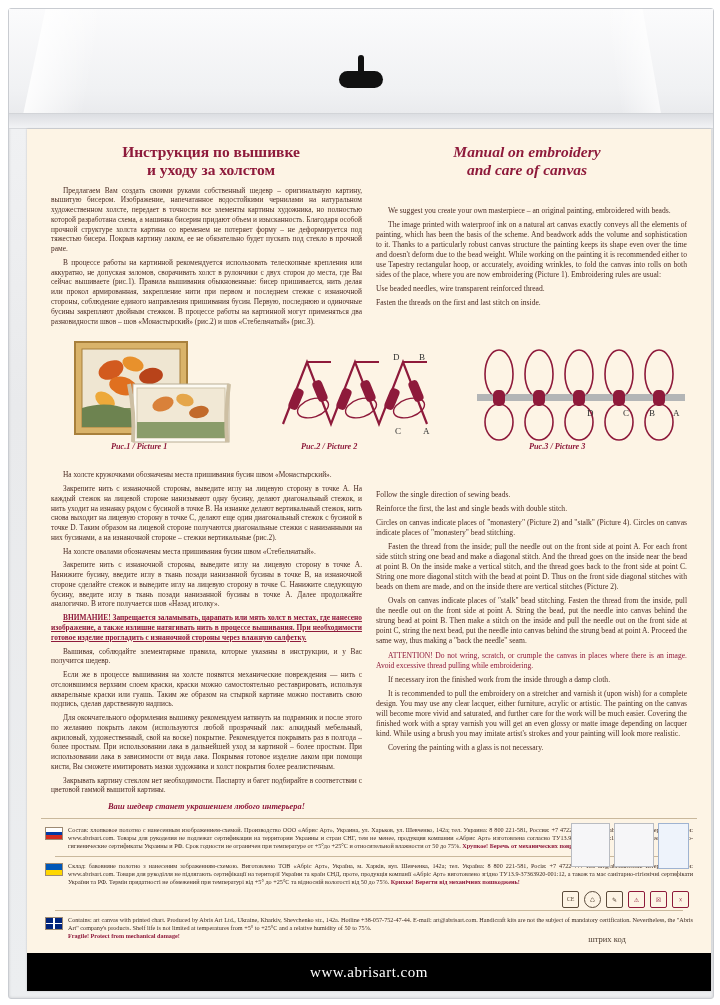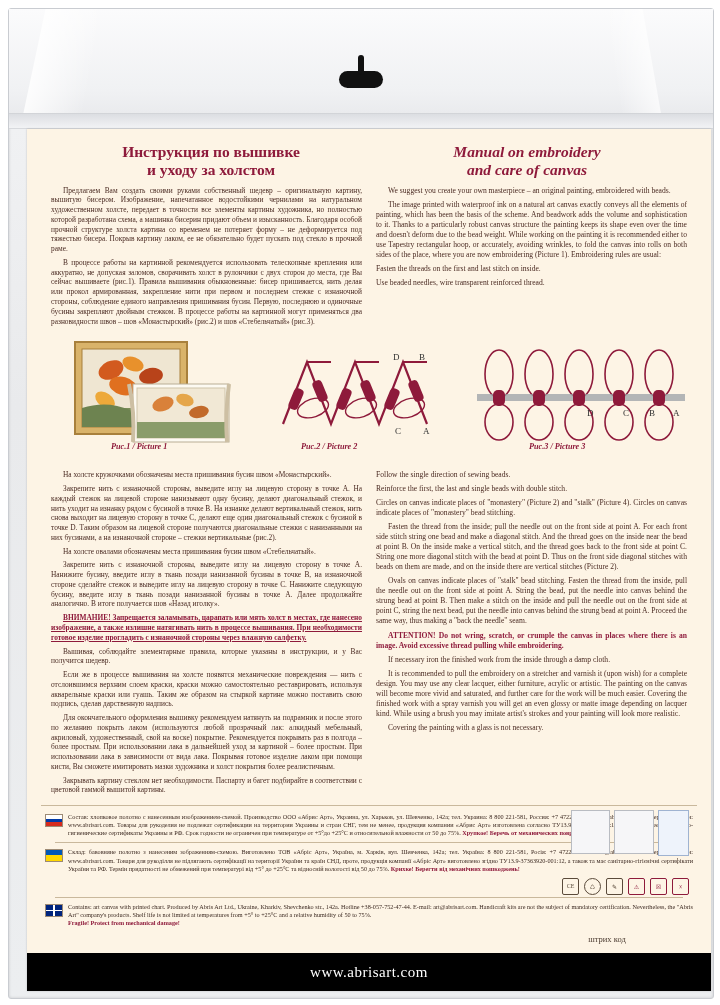--- a/index.html
+++ b/index.html
@@ -118,21 +118,21 @@
   .col {
     width: 50%;
     box-sizing: border-box;
     color: #4a2a22;
     font-size: 7.4px;
     line-height: 1.32;
     text-align: justify;
   }
   .col p { margin: 0 0 4px 0; text-indent: 12px; }
   .col p.noind { text-indent: 0; }
-  .col.en { font-size: 7.6px; }
+  .col.en { font-size: 7.6px; margin-top: 20px; }
 
   
   .figures {
     position: relative;
     height: 128px;
     margin: 6px 0 0 0;
   }
   .fig {
     position: absolute;
     top: 0;
@@ -159,21 +159,21 @@
   .pic3 { left: 446px; width: 216px; height: 110px; }
 
   
   .cols2 {
     display: flex;
     padding: 6px 24px 0 24px;
     box-sizing: border-box;
     gap: 14px;
   }
   .attention { color: #8e1a3b; font-weight: bold; text-decoration: underline; }
-  .attention-en { color: #8e1a3b; font-weight: bold; }
+  .attention-en { color: #8e1a3b; font-weight: normal; }
   .slogan {
     color: #8e1a3b;
     font-weight: bold;
     font-style: italic;
     text-align: center;
     font-size: 8.4px;
     margin-top: 6px;
   }
 
   
@@ -318,22 +318,22 @@
       </div>
 
       <div class="cols">
         <div class="col ru">
           <p>Предлагаем Вам создать своими руками собственный шедевр – оригинальную картину, вышитую бисером. Изображение, напечатанное водостойкими чернилами на натуральном художественном холсте, передает в точности все элементы картины художника, но полностью которой разработана схема, а машинка бисерин придают объем и изысканность. Благодаря особой прочной структуре холста картина со временем не потеряет форму – не деформируется под тяжестью бисера. Покрыв картину лаком, ее не обязательно будет пускать под стекло в прочной раме.</p>
           <p>В процессе работы на картинной рекомендуется использовать телескопные крепления или аккуратно, не допуская заломов, сворачивать холст в рулончики с двух сторон до места, где Вы сейчас вышиваете (рис.1). Правила вышивания обыкновенные: бисер пришивается, нить делая или прокол армированная, закрепление нити при первом и последнем стежке с изнаночной стороны, соблюдение единого направления пришивания бусин. Первую, последнюю и одиночные бусины закрепляют двойным стежком. В процессе работы на картинной могут применяться два разновидности швов – шов «Монастырский» (рис.2) и шов «Стебельчатый» (рис.3).</p>
         </div>
         <div class="col en">
           <p>We suggest you create your own masterpiece – an original painting, embroidered with beads.</p>
           <p>The image printed with waterproof ink on a natural art canvas exactly conveys all the elements of painting, which has been the basis of the scheme. And beadwork adds the volume and sophistication to it. Thanks to a particularly robust canvas structure the painting keeps its shape even over the time and doesn't deform due to the bead weight. While working on the painting it is recommended either to use Tapestry rectangular hoop, or accurately, avoiding wrinkles, to fold the canvas into rolls on both sides of the place, where you are now embroidering (Picture 1). Embroidering rules are usual:</p>
+          <p class="noind">Use beaded needles, wire transparent reinforced thread.</p>
           <p class="noind">Fasten the threads on the first and last stitch on inside.</p>
-          <p class="noind">Use beaded needles, wire transparent reinforced thread.</p>
         </div>
       </div>
 
       <div class="figures">
 
         <div class="fig pic1">
           <svg width="200" height="110" viewBox="0 0 200 110">
 
             <rect x="8" y="6" width="112" height="92" fill="#d9b36a" stroke="#a8803c" stroke-width="2"></rect>
             <rect x="15" y="13" width="98" height="78" fill="#efe6d2" stroke="#a8803c" stroke-width="1"></rect>
@@ -431,20 +431,21 @@
         <div class="col ru">
           <p>На холсте кружочками обозначены места пришивания бусин швом «Монастырский».</p>
           <p>Закрепите нить с изнаночной стороны, выведите иглу на лицевую сторону в точке А. На каждый стежок на лицевой стороне нанизывают одну бусину, делают диагональный стежок, и нить уходит на изнанку рядом с бусиной в точке В. На изнанке делают вертикальный стежок, нить снова выходит на лицевую сторону в точке С, делают еще один диагональный стежок с бусиной в точке D. Таким образом на лицевой стороне получаются диагональные стежки с нанизанными на них бусинами, а на изнаночной стороне – стежки вертикальные (рис.2).</p>
           <p>На холсте овалами обозначены места пришивания бусин швом «Стебельчатый».</p>
           <p>Закрепите нить с изнаночной стороны, выведите иглу на лицевую сторону в точке А. Нанижите бусину, введите иглу в ткань позади нанизанной бусины в точке В, на изнаночной стороне сделайте стежок и выведите иглу на лицевую сторону в точке С. Нанижите следующую бусину, введите иглу в ткань позади нанизанной бусины в точке А. Далее продолжайте аналогично. В итоге получается шов «Назад иголку».</p>
           <p class="attention">ВНИМАНИЕ! Запрещается заламывать, царапать или мять холст в местах, где нанесено изображение, а также излишне натягивать нить в процессе вышивания. При необходимости готовое изделие прогладить с изнаночной стороны через влажную салфетку.</p>
           <p>Вышивая, соблюдайте элементарные правила, которые указаны в инструкции, и у Вас получится шедевр.</p>
           <p>Если же в процессе вышивания на холсте появятся механические повреждения — нить с отслоившимся верхним слоем краски, краски можно самостоятельно реставрировать, используя акварельные краски или гуашь. Таким же образом на стыркой картине можно поставить свою подпись, сделав дарственную надпись.</p>
           <p>Для окончательного оформления вышивку рекомендуем натянуть на подрамник и после этого по желанию покрыть лаком (используются любой прозрачный лак: алкидный мебельный, акриловый, художественный, свой на воске) покрытие. Рекомендуется покрывать раз в полгода – более простым. При использовании лака в дальнейшей уход за картиной – более простым. При использовании лака в зависимости от вида лака. Покрывая готовое изделие лаком при помощи кисти, Вы сможете имитировать мазки художника и холст покрытия более реалистичным.</p>
           <p>Закрывать картину стеклом нет необходимости. Паспарту и багет подбирайте в соответствии с цветовой гаммой вышитой картины.</p>
+          <div class="slogan">Ваш шедевр станет украшением любого интерьера!</div>
         </div>
         <div class="col en">
           <p class="noind">Follow the single direction of sewing beads.</p>
           <p class="noind">Reinforce the first, the last and single beads with double stitch.</p>
           <p class="noind">Circles on canvas indicate places of "monastery" (Picture 2) and "stalk" (Picture 4). Circles on canvas indicate places of "monastery" bead stitching.</p>
           <p>Fasten the thread from the inside; pull the needle out on the front side at point A. For each front side stitch string one bead and make a diagonal stitch. And the thread goes on the inside near the bead at point B. On the inside make a vertical stitch, and the thread goes back to the front side at point C. String one more diagonal stitch with the bead at point D. Thus on the front side diagonal stitches with beads on them are made, and on the inside there are vertical stitches (Picture 2).</p>
           <p>Ovals on canvas indicate places of "stalk" bead stitching. Fasten the thread from the inside, pull the needle out on the front side at point A. String the bead, put the needle into canvas behind the strung bead at point B. Then make a stitch on the inside and pull the needle out on the front side at point C, string the next bead, put the needle into canvas behind the strung bead at point A. Proceed the same way, thus making a "back the needle" seam.</p>
           <p class="attention-en">ATTENTION! Do not wring, scratch, or crumple the canvas in places where there is an image. Avoid excessive thread pulling while embroidering.</p>
           <p>If necessary iron the finished work from the inside through a damp cloth.</p>
           <p>It is recommended to pull the embroidery on a stretcher and varnish it (upon wish) for a complete design. You may use any clear lacquer, either furniture, acrylic or artistic. The painting on the canvas will become more vivid and saturated, and further care for the work will be much easier. Covering the finished work with a spray varnish you will get an even glossy or matte image depending on lacquer kind. While using a brush you may imitate artist's strokes and your painting will look more realistic.</p>

